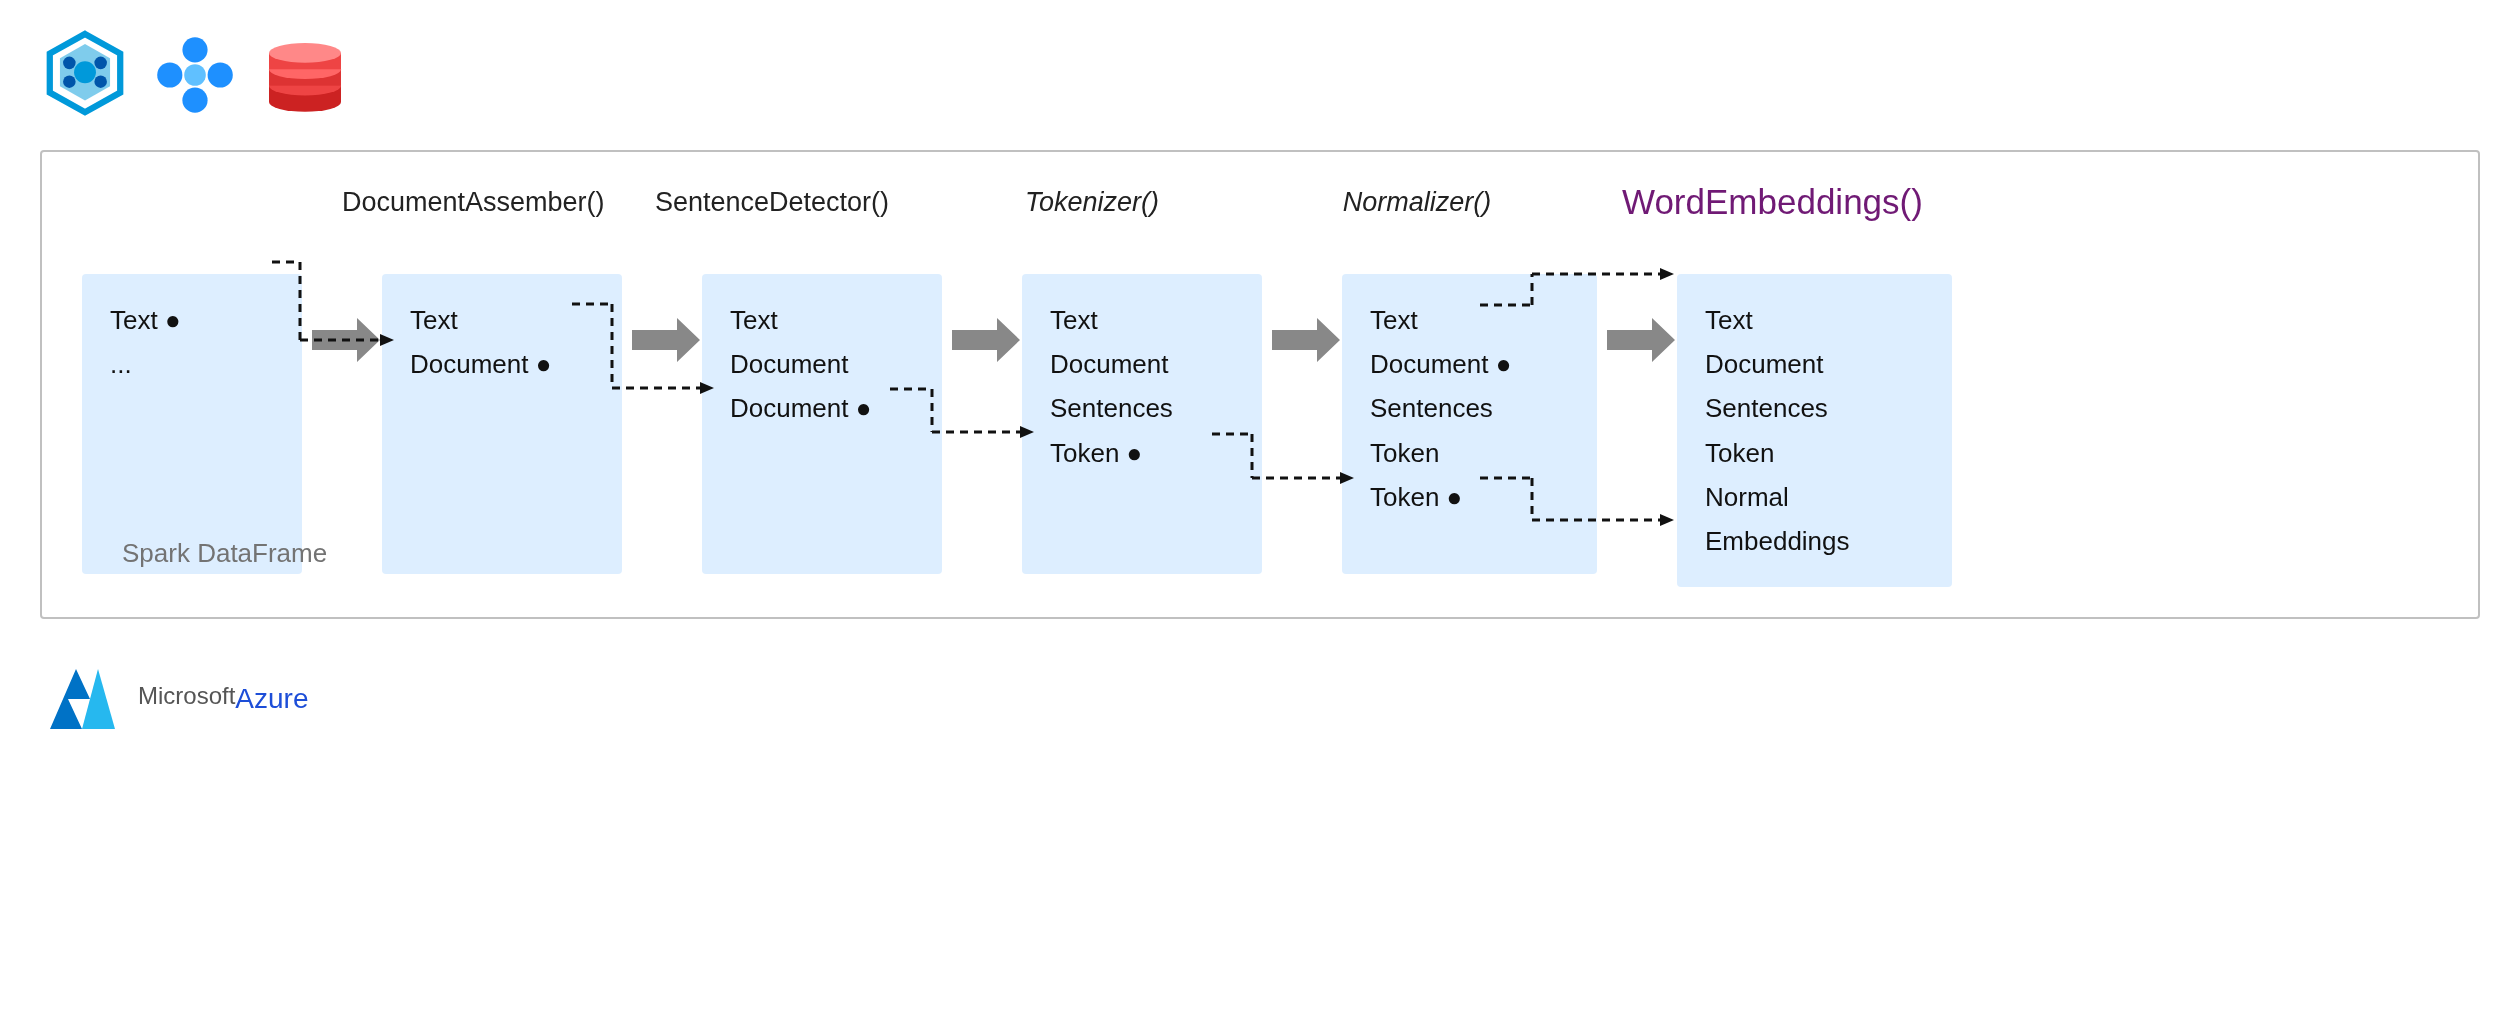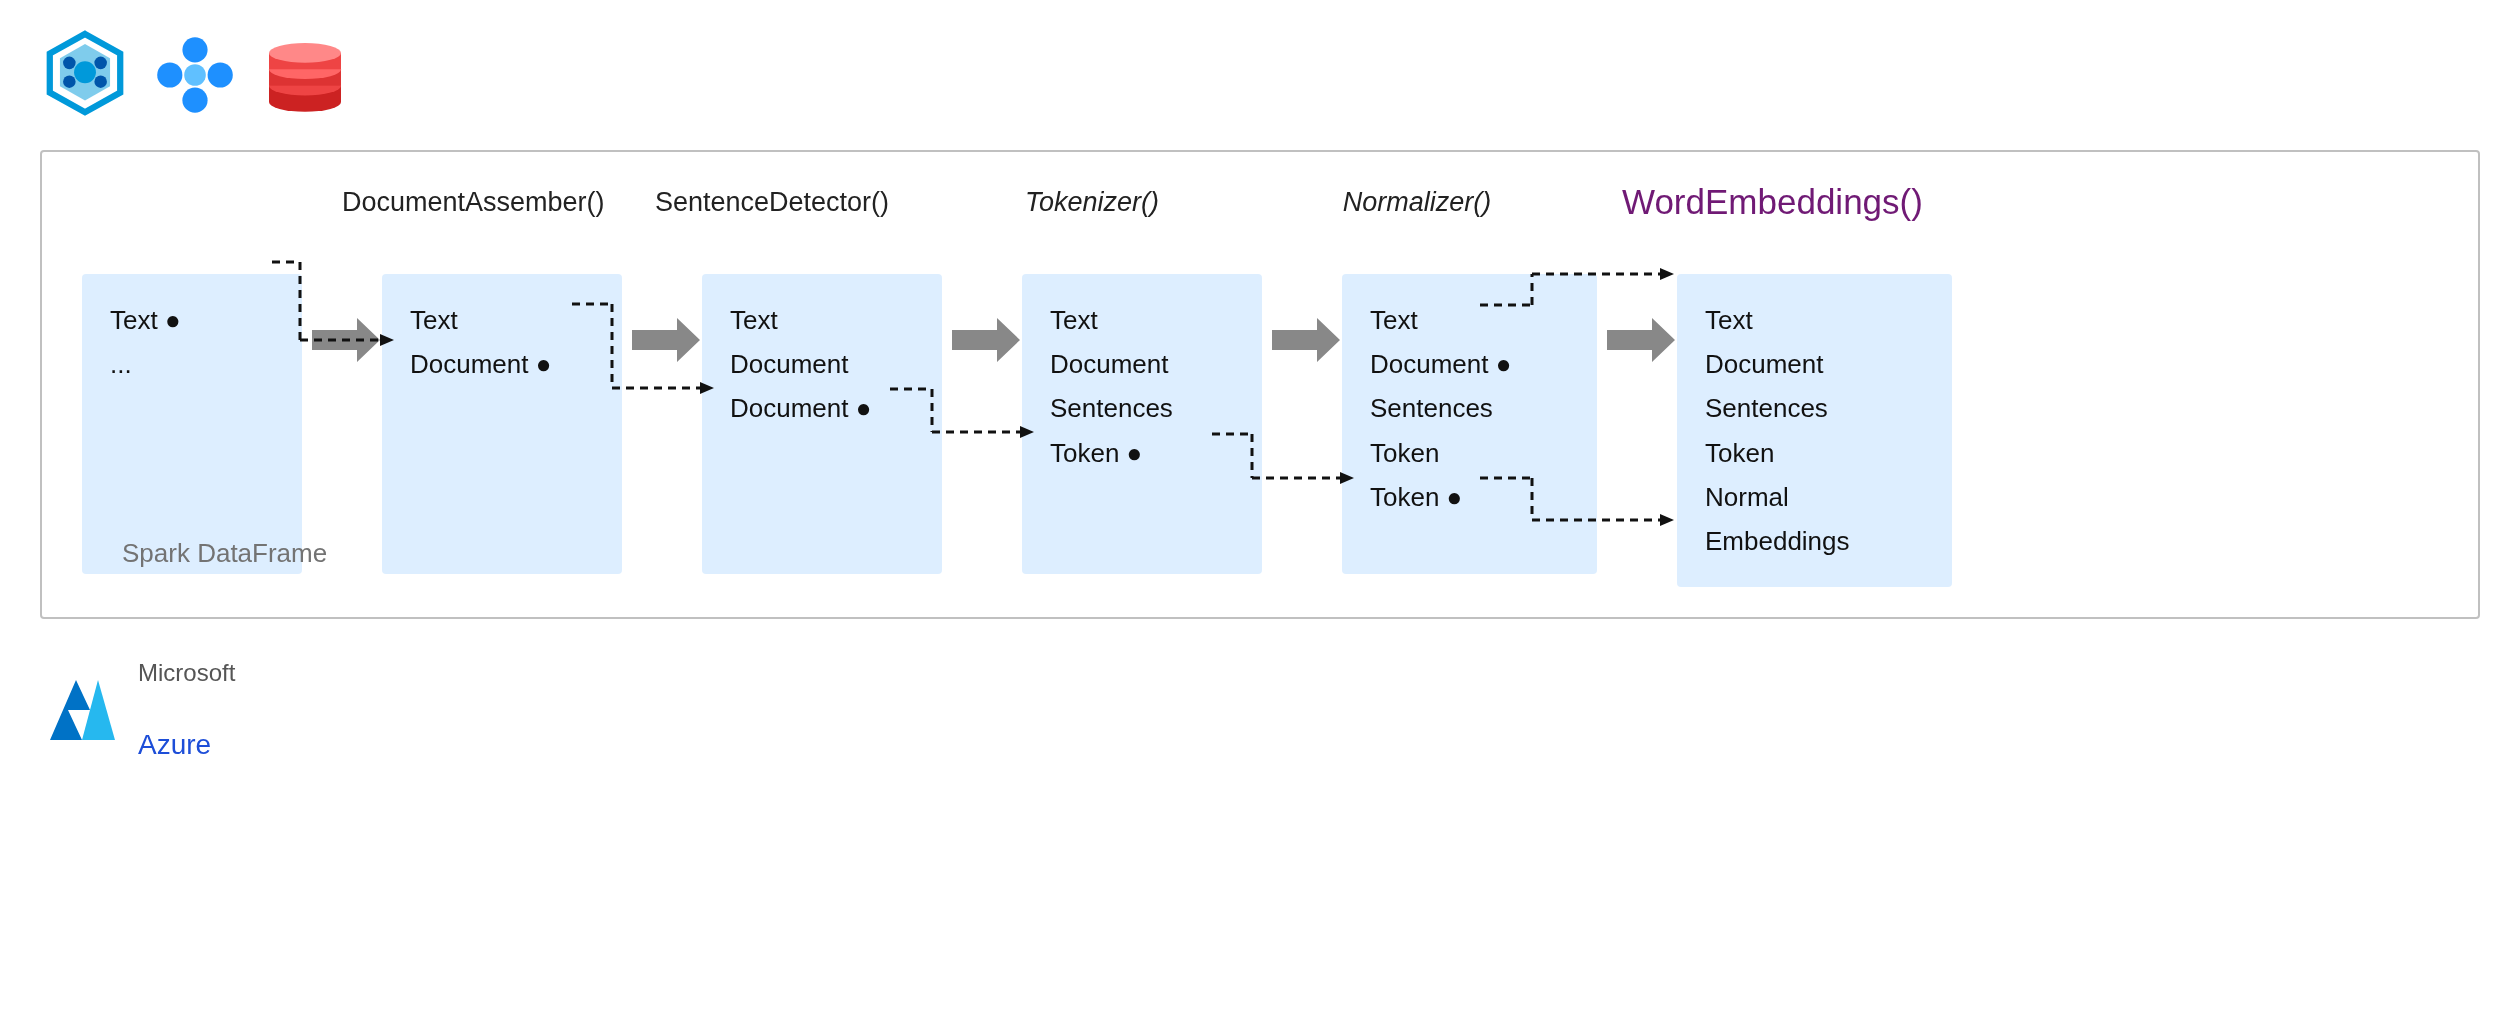--- a/index.html
+++ b/index.html
@@ -73,23 +73,22 @@
     .bottom-logo-row {
       display: flex;
       flex-direction: row;
       align-items: center;
       padding: 20px 40px 0 40px;
       gap: 18px;
     }
 
     .azure-text {
       display: flex;
-      flex-direction: column;
+      flex-direction: row;
       line-height: 1.2;
-      gap: 40px;
     }
 
     .azure-microsoft {
       font-size: 24px;
       color: #555;
     }
 
     .azure-azure {
       font-size: 28px;
       color: #1d4ed8;

